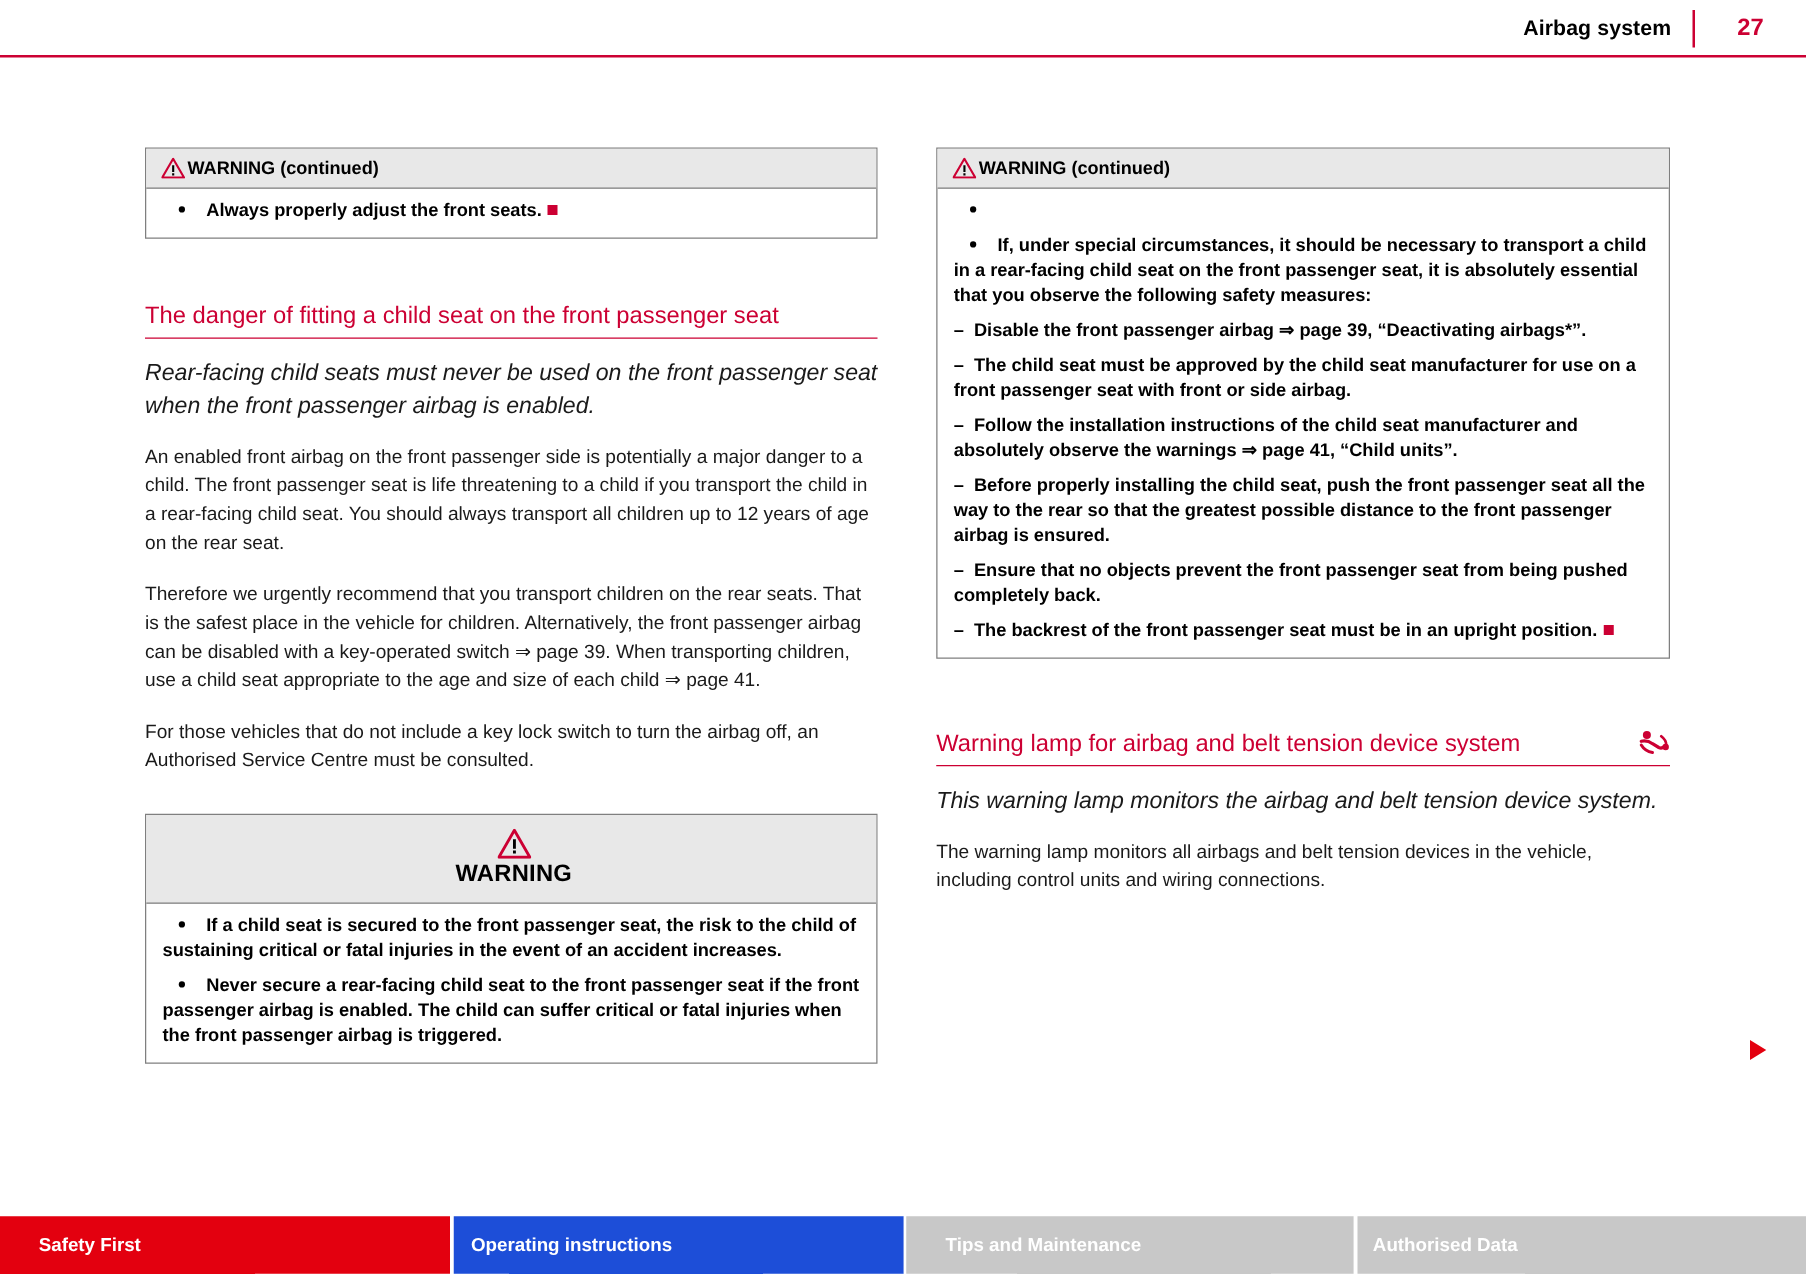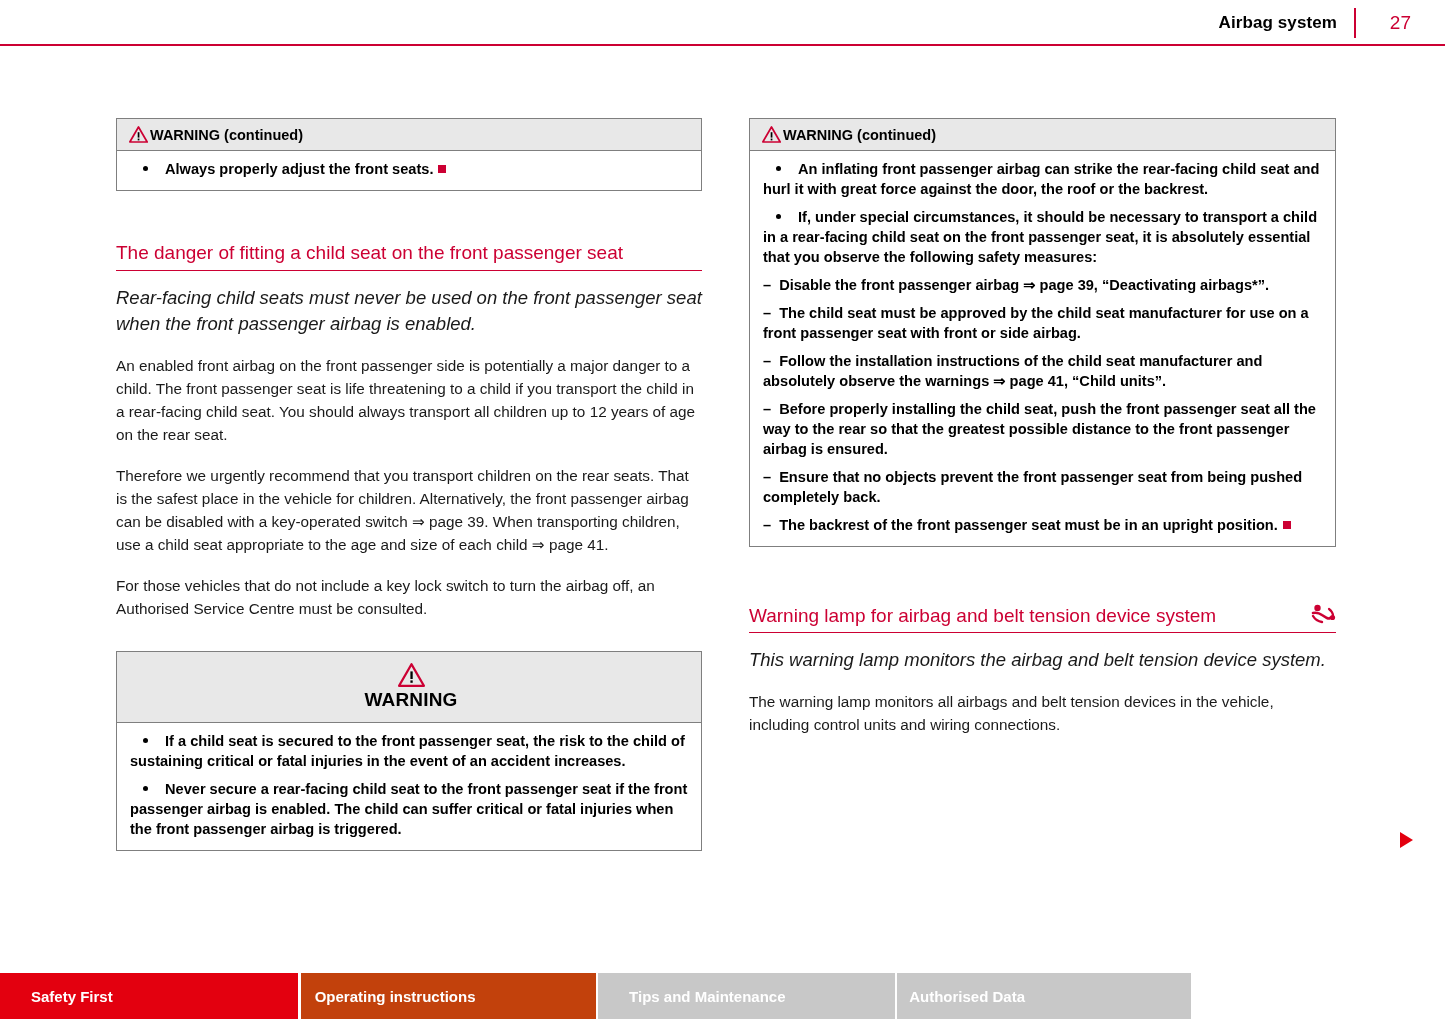--- a/index.html
+++ b/index.html
@@ -48,21 +48,21 @@
     top: 8px;
     width: 2px;
     height: 30px;
     background: #cc0033;
   }
   .header-page-num {
     position: absolute;
     right: 34px;
     top: 12px;
     font-size: 19px;
-    font-weight: normal;
+    font-weight: bold;
     color: #cc0033;
   }
 
   
   .col-left {
     position: absolute;
     left: 116px;
     top: 118px;
     width: 586px;
   }
@@ -184,39 +184,39 @@
     line-height: 1.5;
     margin: 18px 0 0 0;
     color: #1a1a1a;
   }
 
   
   .footer {
     position: absolute;
     left: 0;
     bottom: 0;
-    width: 1191px;
+    width: 1445px;
     height: 46px;
     display: flex;
   }
   .footer-tab {
     height: 46px;
     display: flex;
     align-items: center;
     box-sizing: border-box;
     padding-left: 31px;
     font-size: 15px;
     font-weight: bold;
     color: #ffffff;
   }
   .footer-tab.active {
     background: #e3000f;
     width: 362px;
   }
-  .footer-tab.t2 { background: #c2410c; width: 362px; padding-left: 14px; }
+  .footer-tab.t2 { background: #1d4ed8; width: 362px; padding-left: 14px; }
   .footer-tab.t3 { background: #c8c8c8; width: 360px; }
   .footer-tab.t4 { background: #c8c8c8; width: 361px; padding-left: 12px; }
   .footer-gap {
     width: 3px;
     background: #ffffff;
   }
 
   
   .next-arrow {
     position: absolute;
@@ -299,21 +299,21 @@
       <span class="tri-icon">
         <svg viewBox="0 0 19 17" width="19" height="17">
           <path d="M9.5 1 L18.2 16 L0.8 16 Z" fill="none" stroke="#cc0033" stroke-width="1.7" stroke-linejoin="round"></path>
           <rect x="8.7" y="6.2" width="1.7" height="5.4" fill="#000"></rect>
           <rect x="8.7" y="12.6" width="1.7" height="1.8" fill="#000"></rect>
         </svg>
       </span>
       <span class="warn-head-label">WARNING (continued)</span>
     </div>
     <div class="warn-body">
-      <p class="bullet-line"><span class="bullet-dot"></span><span>An inflating front passenger airbag can strike the rear-facing child seat and hurl it with great force against the door, the roof or the backrest.</span></p>
+      <p class="bullet-line"><span class="bullet-dot"></span></p>
       <p class="bullet-line"><span class="bullet-dot"></span><span>If, under special circumstances, it should be necessary to transport a child in a rear-facing child seat on the front passenger seat, it is absolutely essential that you observe the following safety measures:</span></p>
 
       <p class="dash-line"><span class="dash-mark">–</span><span>Disable the front passenger airbag ⇒ page 39, “Deactivating airbags*”.</span></p>
       <p class="dash-line"><span class="dash-mark">–</span><span>The child seat must be approved by the child seat manufacturer for use on a front passenger seat with front or side airbag.</span></p>
       <p class="dash-line"><span class="dash-mark">–</span><span>Follow the installation instructions of the child seat manufacturer and absolutely observe the warnings ⇒ page 41, “Child units”.</span></p>
       <p class="dash-line"><span class="dash-mark">–</span><span>Before properly installing the child seat, push the front passenger seat all the way to the rear so that the greatest possible distance to the front passenger airbag is ensured.</span></p>
       <p class="dash-line"><span class="dash-mark">–</span><span>Ensure that no objects prevent the front passenger seat from being pushed completely back.</span></p>
       <p class="dash-line"><span class="dash-mark">–</span><span>The backrest of the front passenger seat must be in an upright position.</span><span class="end-square"></span></p>
     </div>
   </div>

